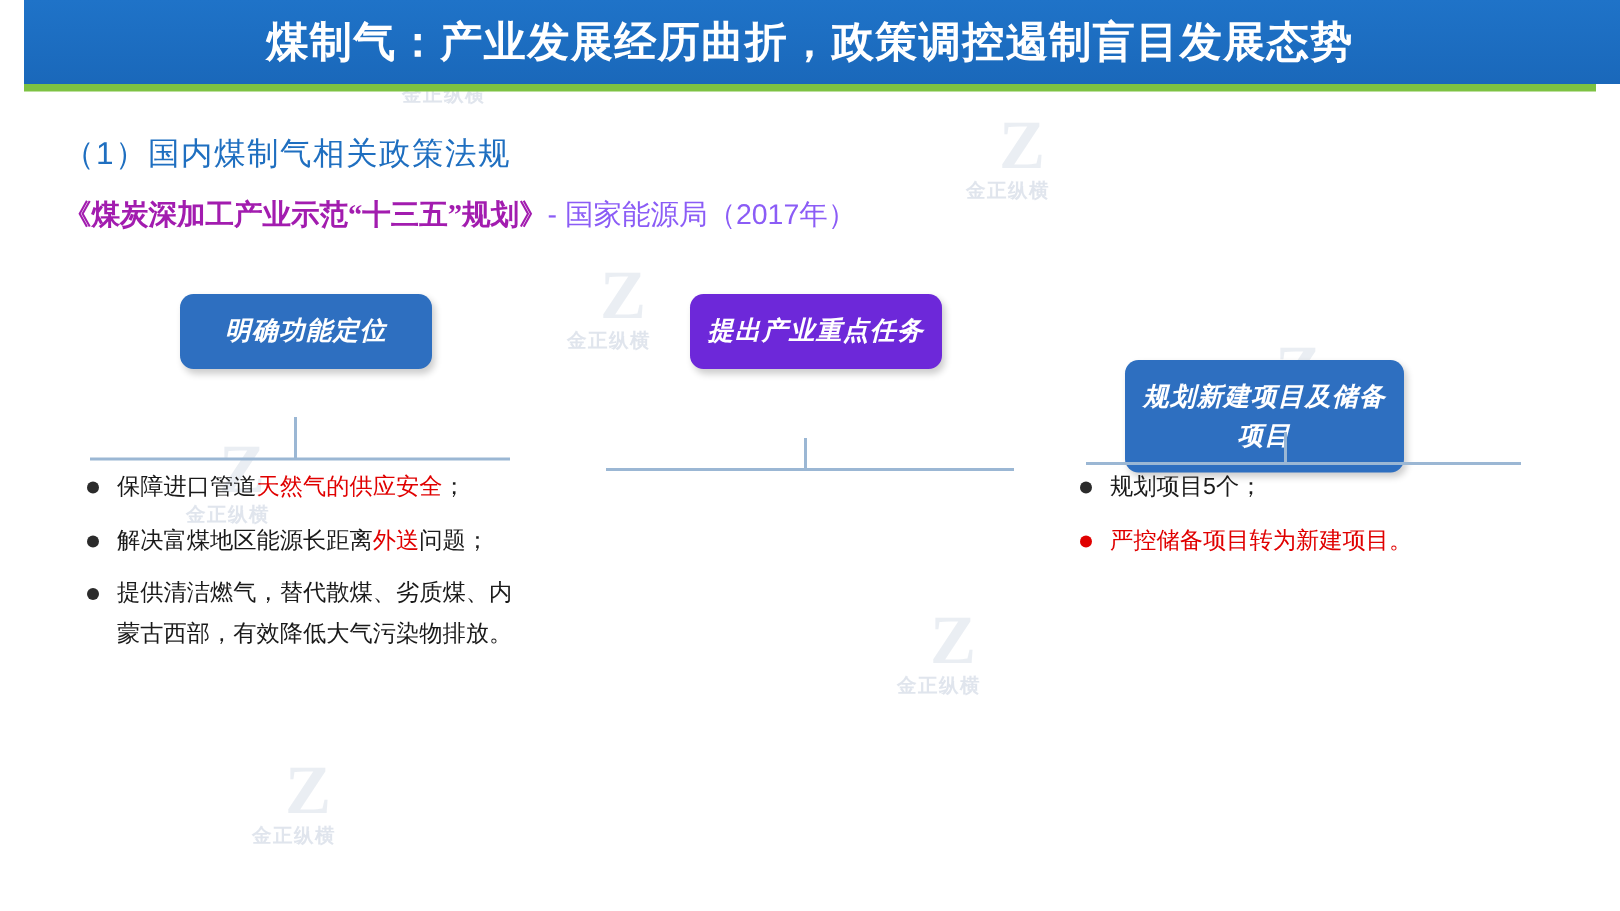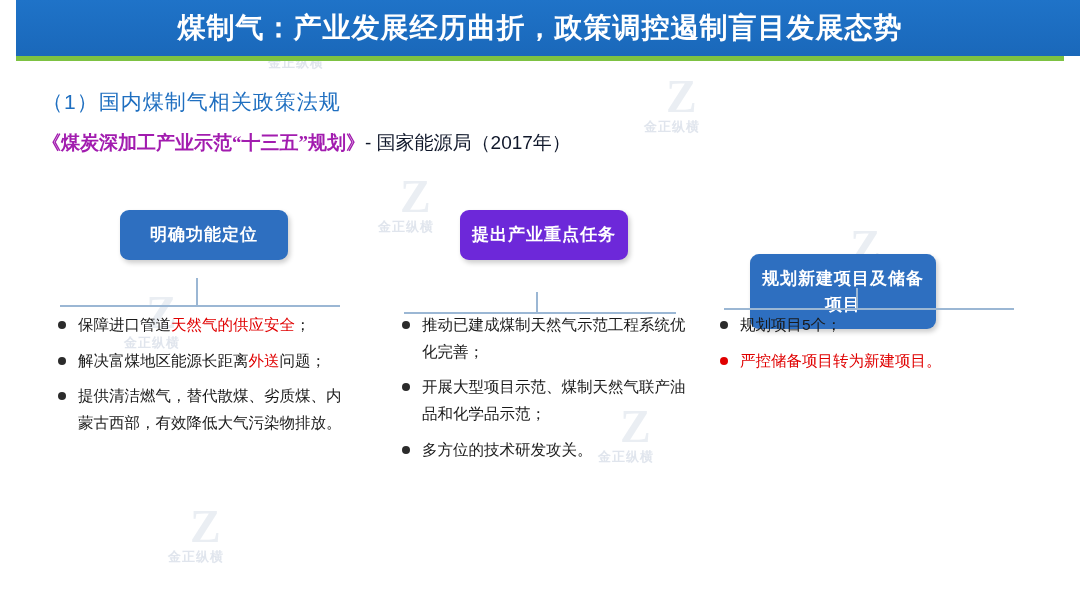--- a/index.html
+++ b/index.html
@@ -101,27 +101,28 @@
     top: 130px;
     font-size: 19px;
     white-space: nowrap;
   }
   .doc-title .name {
     color: #a21caf;
     font-weight: bold;
     font-family: "Liberation Serif", serif;
   }
   .doc-title .org {
-    color: #0f172a;
+    color: #8b5cf6;
   }
 
   
   .col {
     position: absolute;
-    top: 210px;
+    top: 196px;
+    font-style: italic;
   }
   .col-1 { left: 60px;  width: 300px; }
   .col-2 { left: 400px; width: 300px; }
   .col-3 { left: 722px; width: 310px; margin-top: 44px; }
 
   .badge {
     border-radius: 9px;
     color: #ffffff;
     font-size: 17px;
     font-weight: bold;
@@ -235,24 +236,19 @@
   <div class="connector" style="left:404px; top:312px; width:272px; height:2px;"></div>
   <div class="connector" style="left:856px; top:288px; width:2px; height:22px;"></div>
   <div class="connector" style="left:724px; top:308px; width:290px; height:2px;"></div>
 
   <div class="bullets b-col1">
     <div class="bullet">保障进口管道<span class="hl">天然气的供应安全</span>；</div>
     <div class="bullet">解决富煤地区能源长距离<span class="hl">外送</span>问题；</div>
     <div class="bullet">提供清洁燃气，替代散煤、劣质煤、内蒙古西部，有效降低大气污染物排放。</div>
   </div>
 
-  <div class="bullets b-col2">
-    <div class="bullet">推动已建成煤制天然气示范工程系统优化完善；</div>
-    <div class="bullet">开展大型项目示范、煤制天然气联产油品和化学品示范；</div>
-    <div class="bullet">多方位的技术研发攻关。</div>
-  </div>
 
   <div class="bullets b-col3">
     <div class="bullet">规划项目5个；</div>
     <div class="bullet red-dot red-text">严控储备项目转为新建项目。</div>
   </div>
 
 </div>
 
 </body></html>

